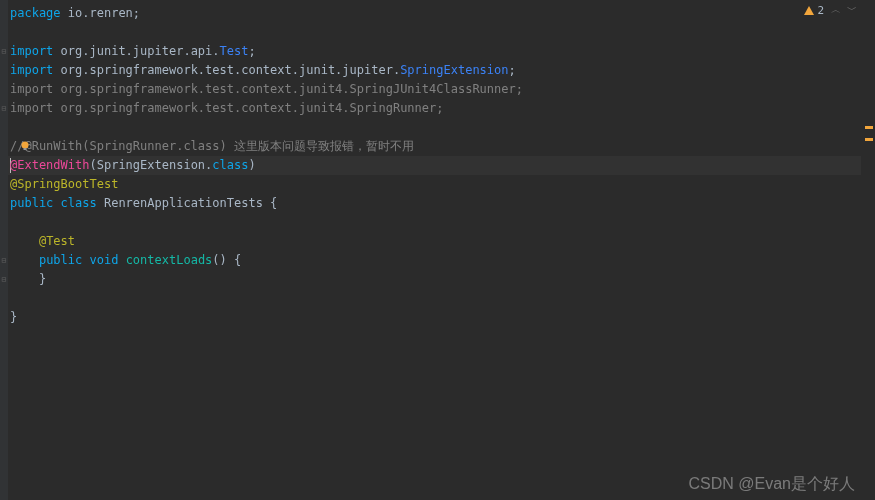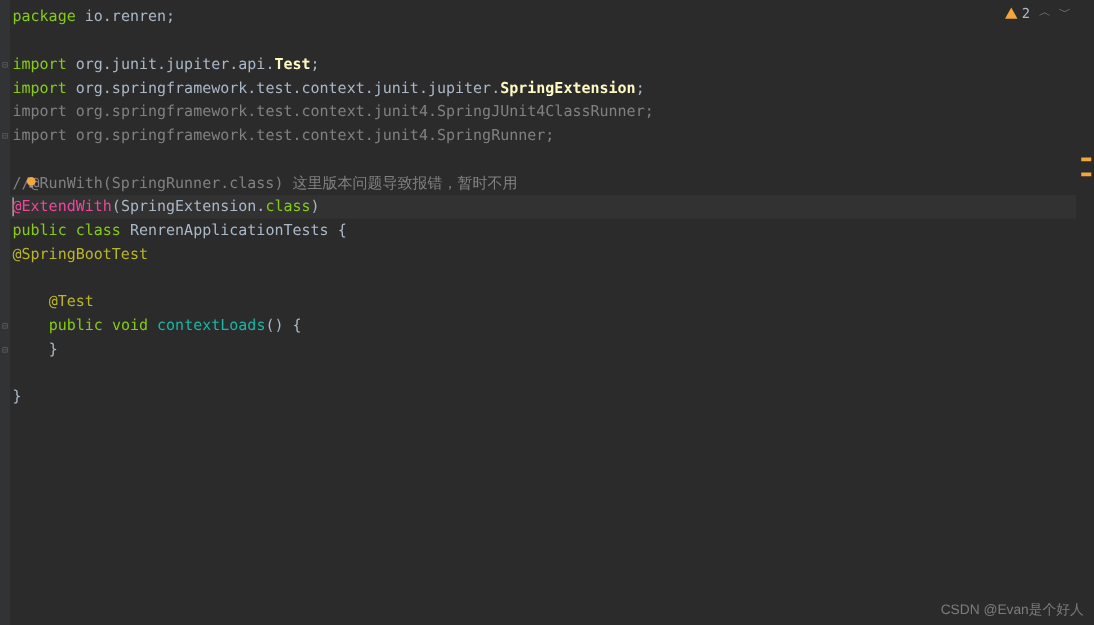--- a/index.html
+++ b/index.html
@@ -52,23 +52,23 @@
       color: #606060;
       font-size: 8px;
     }
     .bulb-icon {
       width: 10px;
       height: 10px;
       position: absolute;
       left: 12px;
       top: 4px;
     }
-    .kw { color: #84cc16; }
+    .kw { color: #0ea5e9; }
     .pkg { color: #a9b7c6; }
-    .cls-yellow { color: #fef9c3; font-weight: bold; }
+    .cls-yellow { color: #3b82f6; }
     .ann { color: #bbb529; }
     .ann-used { color: #ec4899; }
     .comment { color: #808080; }
     .unused { color: #808080; }
     .method { color: #14b8a6; }
     .paren { color: #a9b7c6; }
     .brace { color: #a9b7c6; }
     .scrollbar-track {
       position: absolute;
       right: 0;
@@ -103,23 +103,23 @@
     }
     .error-stripe {
       position: absolute;
       right: 2px;
       width: 8px;
       height: 3px;
       background: #f2a63c;
     }
     .watermark {
       position: absolute;
-      right: 8px;
+      right: 20px;
       bottom: 5px;
-      font-size: 11px;
+      font-size: 16px;
       color: rgba(220,220,220,0.45);
       font-family: sans-serif;
     }
     .caret {
       display: inline-block;
       width: 1px;
       height: 15px;
       background: #bbb;
       vertical-align: middle;
       margin-right: -1px;
@@ -148,23 +148,23 @@
 
   <div class="line"></div>
 
   <div class="line" style="position:relative;"><svg class="bulb-icon" viewBox="0 0 10 10">
         <circle cx="5" cy="4" r="3.5" fill="#f2a63c"></circle>
         <rect x="3.5" y="7" width="3" height="2" fill="#999"></rect>
       </svg><span class="comment">//@RunWith(SpringRunner.class) 这里版本问题导致报错，暂时不用</span></div>
 
   <div class="line highlighted"><span class="caret"></span><span class="ann-used">@ExtendWith</span><span class="pkg">(SpringExtension.</span><span class="kw">class</span><span class="pkg">)</span></div>
 
+  <div class="line"><span class="ann">@SpringBootTest</span></div>
+
   <div class="line"><span class="kw">public</span><span> </span><span class="kw">class</span><span class="pkg"> RenrenApplicationTests </span><span class="brace">{</span></div>
-
-  <div class="line"><span class="ann">@SpringBootTest</span></div>
 
   <div class="line"></div>
 
   <div class="line">    <span class="ann">@Test</span></div>
 
   <div class="line"><span class="gutter-icon"><span class="fold-indicator">⊟</span></span>    <span class="kw">public</span><span> </span><span class="kw">void</span><span class="method"> contextLoads</span><span class="paren">() {</span></div>
 
   <div class="line"><span class="gutter-icon"><span class="fold-indicator">⊟</span></span>    <span class="brace">}</span></div>
 
   <div class="line"></div>

